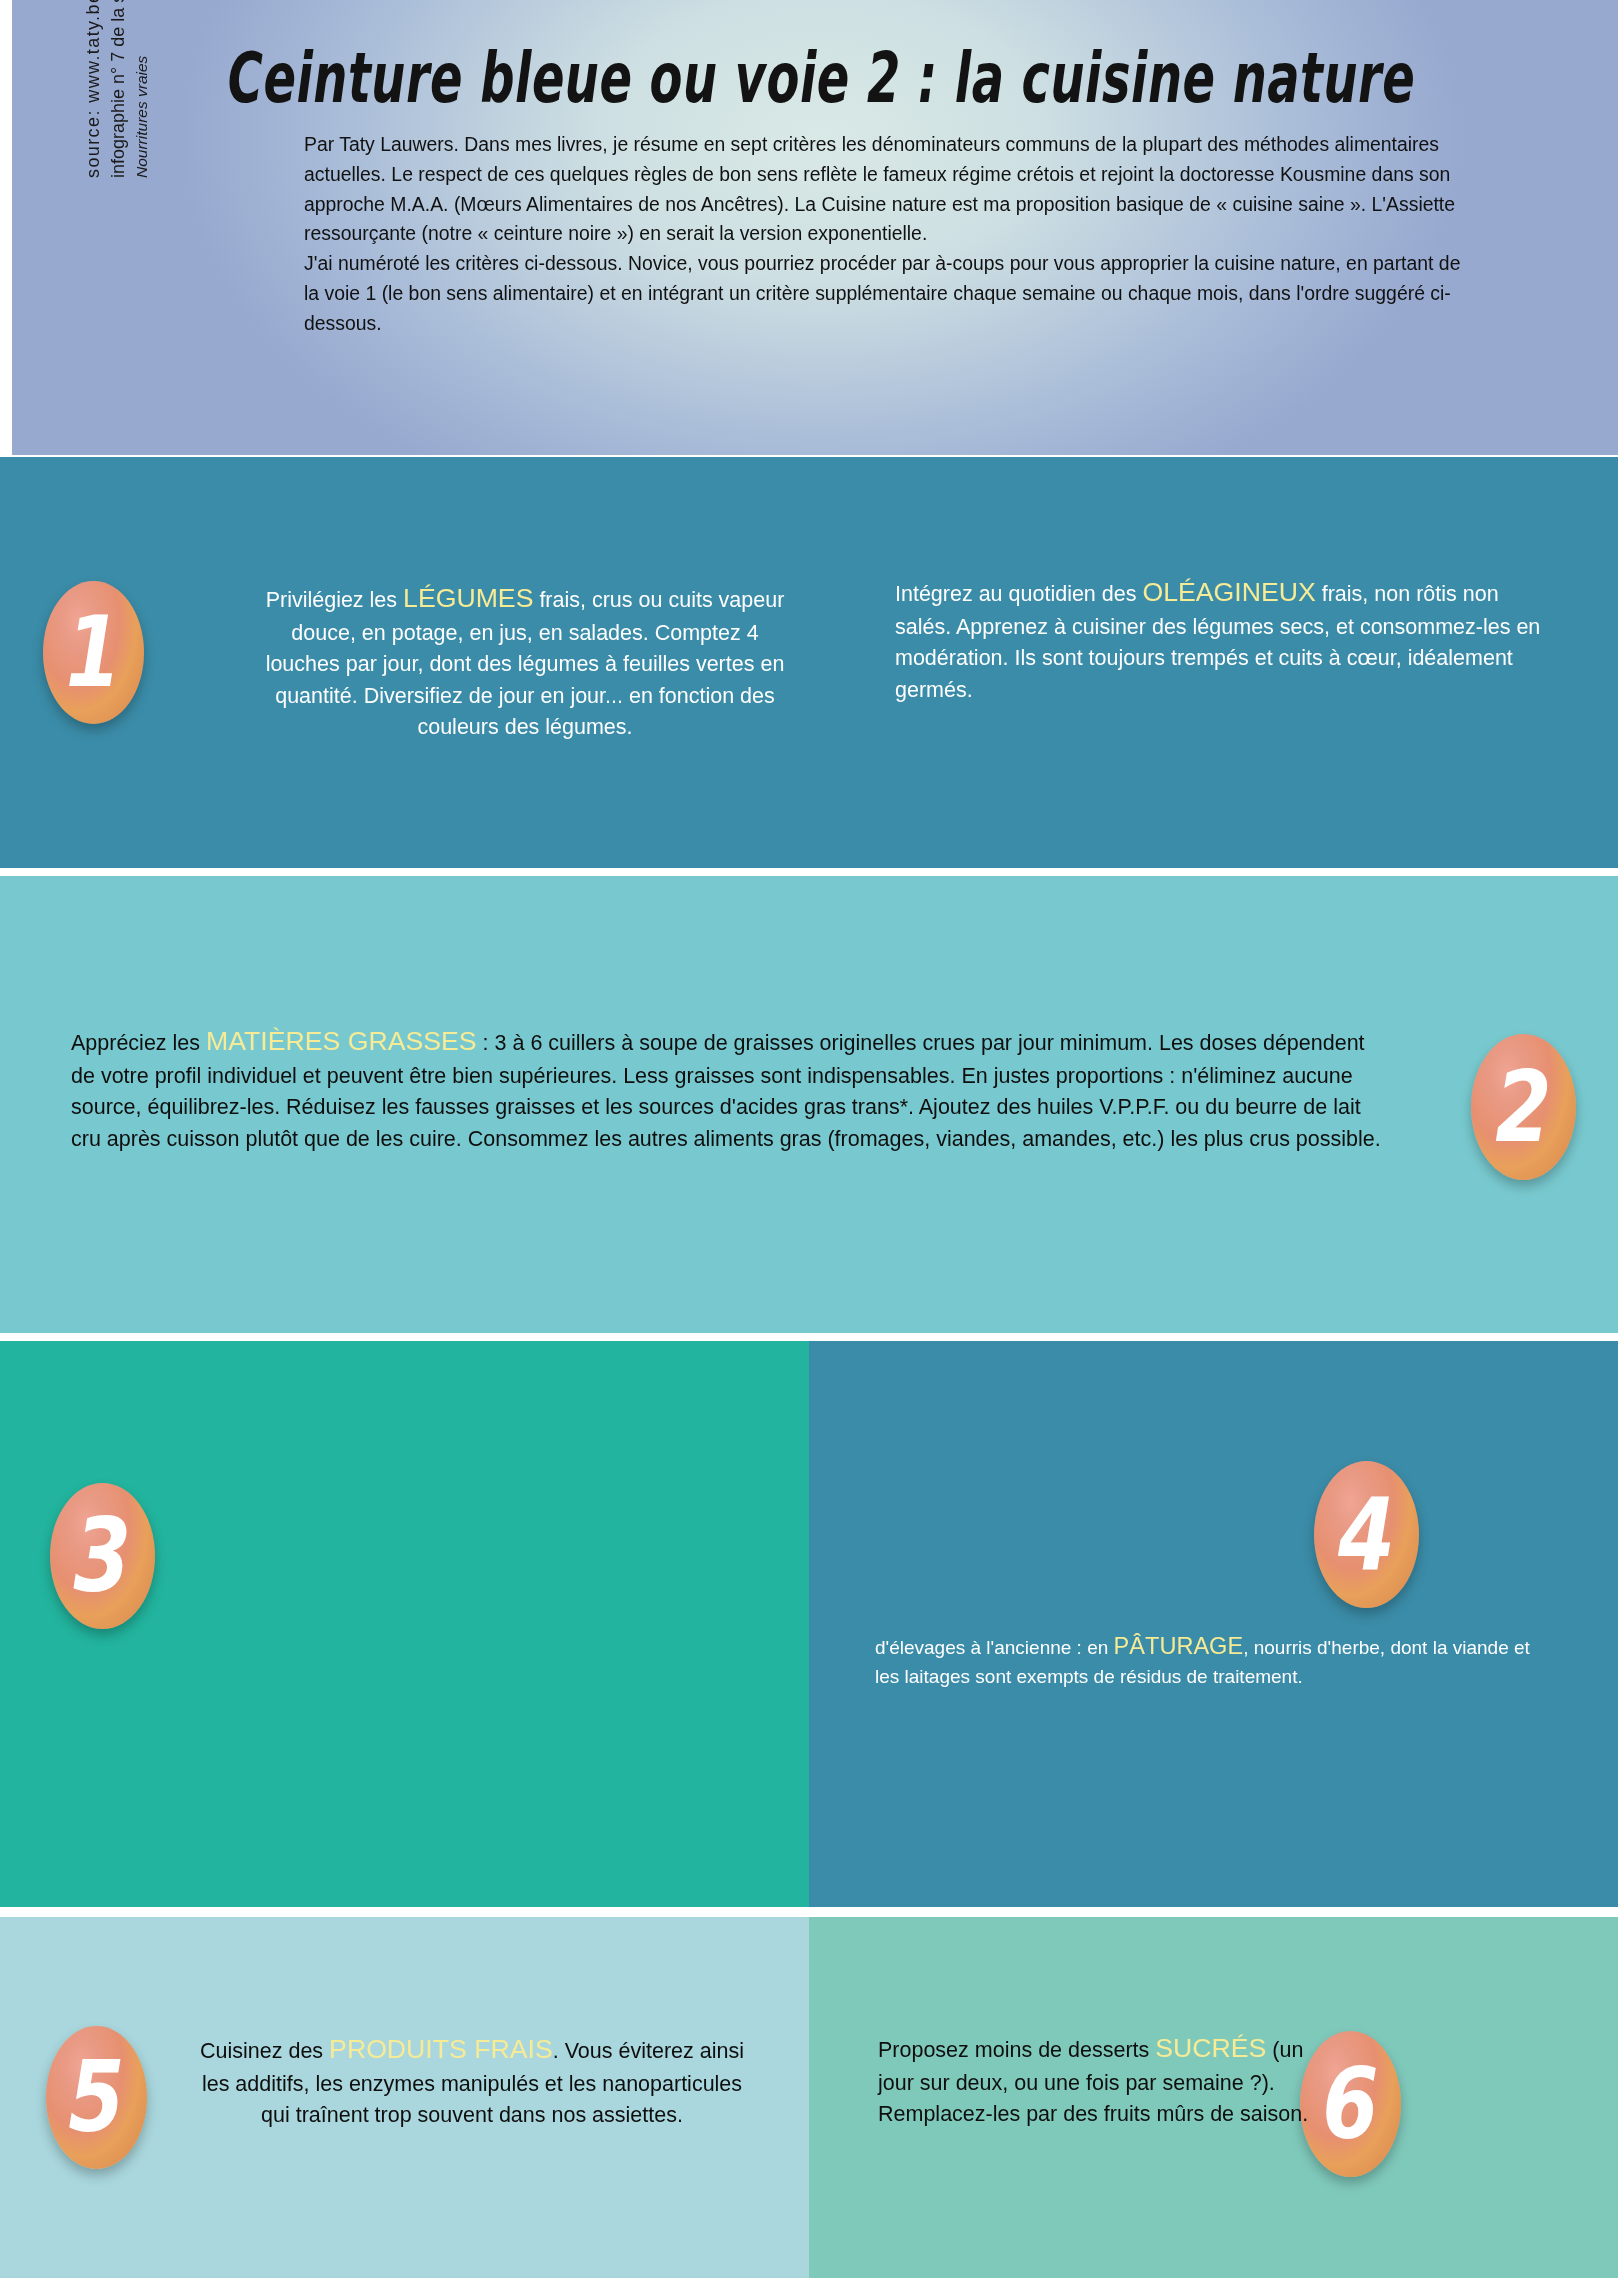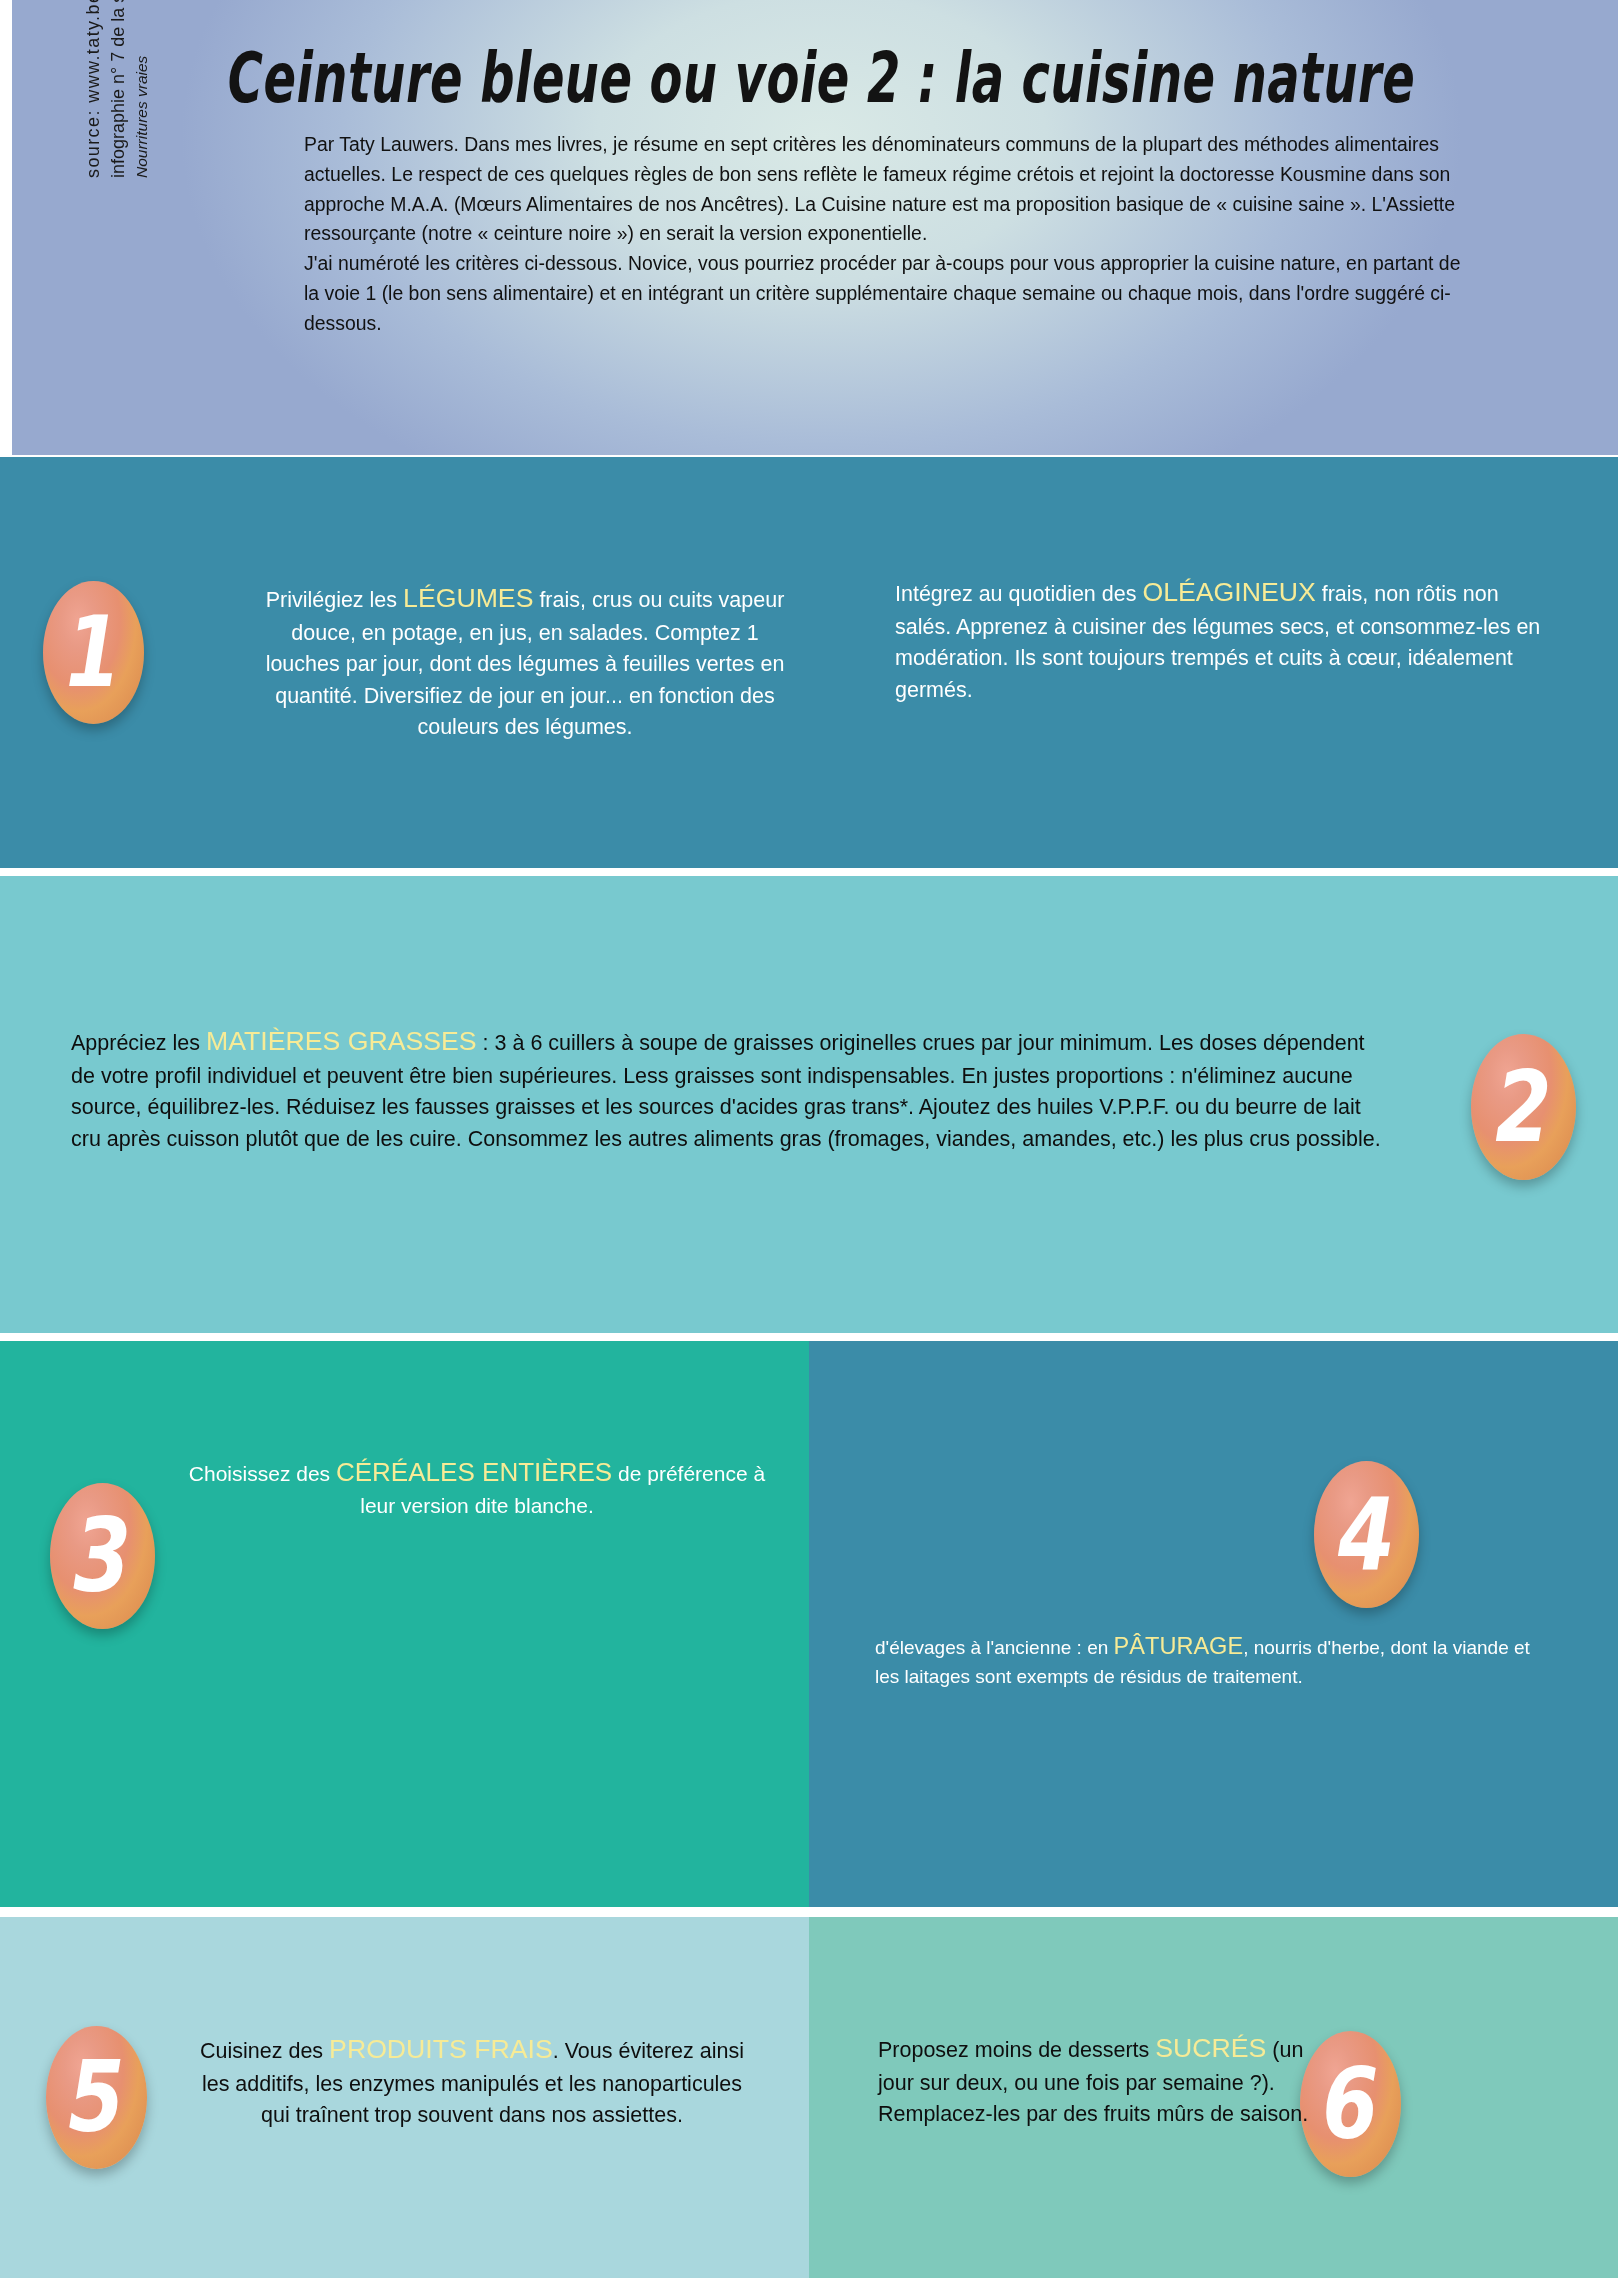--- a/index.html
+++ b/index.html
@@ -121,21 +121,21 @@
       <p>Par Taty Lauwers.  Dans mes livres, je résume en sept critères les dénominateurs communs de la plupart des méthodes alimentaires actuelles. Le respect de ces quelques règles de bon sens reflète le fameux régime crétois et rejoint la doctoresse Kousmine dans son approche M.A.A. (Mœurs Alimentaires de nos Ancêtres). La Cuisine nature est ma proposition basique de « cuisine saine ». L'Assiette ressourçante (notre « ceinture noire ») en serait la version exponentielle.</p>
       <p>J'ai numéroté les critères ci-dessous. Novice, vous pourriez procéder par à-coups pour vous approprier la cuisine nature, en partant de la voie 1 (le bon sens alimentaire) et en intégrant un critère supplémentaire chaque semaine ou chaque mois, dans l'ordre suggéré ci-dessous.</p>
     </div>
   </div>
 
   <div class="band c-steel" style="top:457px;height:411px;">
     <div class="bubble" style="left:43px;top:124px;width:101px;height:143px;font-size:80px;">
       <span>1</span>
     </div>
     <div class="body-text" style="position:absolute;left:258px;top:122px;width:534px;font-size:21.5px;text-align:center;">
-      <span>Privilégiez les </span><span class="hl-sc">LÉGUMES</span><span> frais, crus ou cuits vapeur douce, en potage, en jus, en salades. Comptez 1 louches par jour, dont des légumes à feuilles vertes en quantité. Diversifiez de jour en jour... en fonction des couleurs des légumes.</span>
+      <span>Privilégiez les </span><span class="hl-sc">LÉGUMES</span><span> frais, crus ou cuits vapeur douce, en potage, en jus, en salades. Comptez 4 louches par jour, dont des légumes à feuilles vertes en quantité. Diversifiez de jour en jour... en fonction des couleurs des légumes.</span>
     </div>
     <div class="body-text" style="position:absolute;left:895px;top:116px;width:653px;font-size:21.5px;text-align:left;">
       <span>Intégrez au quotidien des </span><span class="hl-sc">OLÉAGINEUX</span><span> frais, non rôtis non salés. Apprenez à cuisiner des légumes secs, et consommez-les en modération. Ils sont toujours trempés et cuits à cœur, idéalement germés.</span>
     </div>
   </div>
   <div class="gap" style="top:868px;height:8.2px;"></div>
 
   <div class="band c-aqua dark" style="top:876px;height:457px;">
     <div class="bubble" style="right:43px;top:158px;width:105px;height:146px;font-size:81px;">
       <span>2</span>
@@ -143,23 +143,20 @@
     <div class="body-text" style="position:absolute;left:71px;top:146px;width:1311px;font-size:21.5px;color:#0e0e0e;">
       <span>Appréciez les </span><span class="hl-sc">MATIÈRES GRASSES</span><span> : 3 à 6 cuillers à soupe de graisses originelles crues par jour minimum. Les doses dépendent de votre profil individuel et peuvent être bien supérieures. Less graisses sont indispensables. En justes proportions : n'éliminez aucune source, équilibrez-les. Réduisez les fausses graisses et les sources d'acides gras trans*. Ajoutez des huiles V.P.P.F. ou du beurre de lait cru après cuisson plutôt que de les cuire. Consommez les autres aliments gras (fromages, viandes, amandes, etc.) les plus crus possible.</span>
     </div>
   </div>
   <div class="gap" style="top:1333px;height:8.2px;"></div>
 
   <div class="band" style="top:1341px;height:566px;">
     <div class="panel c-green" style="left:0;width:809px;">
       <div class="bubble" style="left:50px;top:142px;width:105px;height:146px;font-size:83px;">
         <span>3</span>
-      </div>
-      <div class="body-text" style="position:absolute;left:180px;top:112px;width:594px;font-size:21px;text-align:center;">
-        <span>Choisissez des </span><span class="hl-sc">CÉRÉALES ENTIÈRES</span><span> de préférence à leur version dite blanche.</span>
       </div>
     </div>
     <div class="panel c-steel" style="left:809px;right:0;width:810px;">
       <div class="bubble" style="left:505px;top:120px;width:105px;height:147px;font-size:82px;">
         <span>4</span>
       </div>
       <div class="body-text" style="position:absolute;left:66px;top:288px;width:672px;font-size:19px;">
         <span>d'élevages à l'ancienne : en </span><span class="hl-sc">PÂTURAGE</span><span>, nourris d'herbe, dont la viande et les laitages sont exempts de résidus de traitement.</span>
       </div>
     </div>

